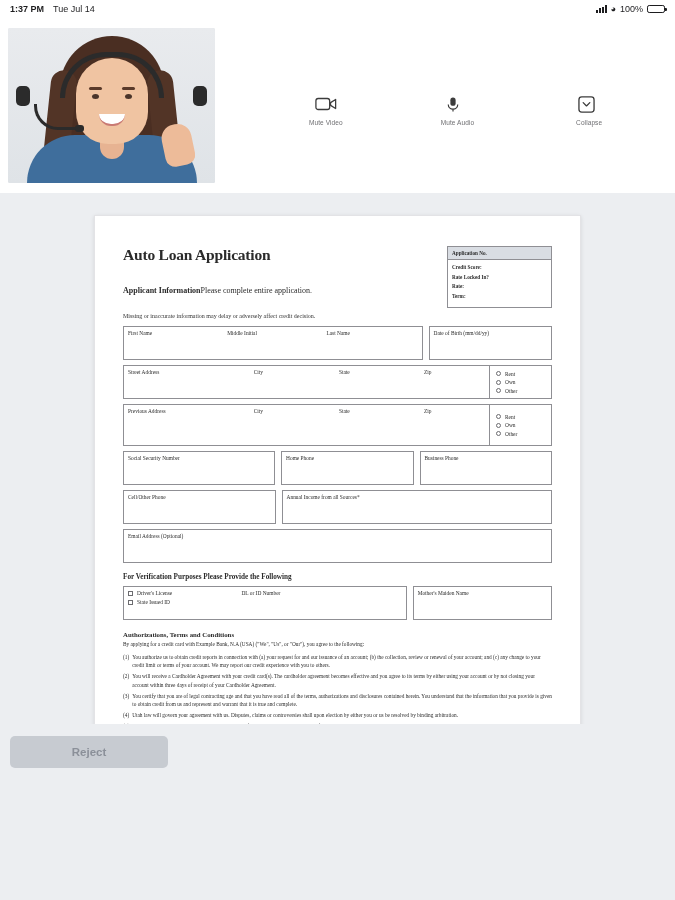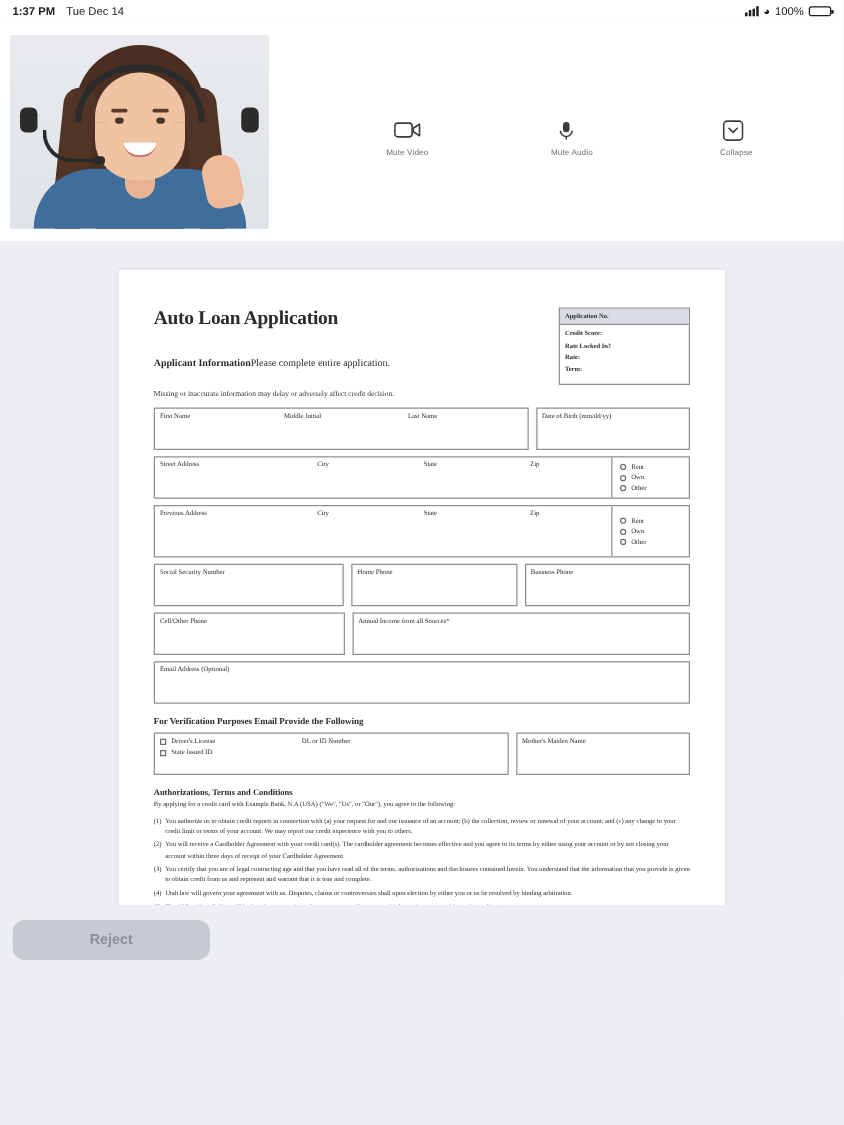--- a/index.html
+++ b/index.html
@@ -233,31 +233,31 @@
     padding: 0 10px;
   }
   .btn {
     height: 32px; border-radius: 5px;
     display: flex; align-items: center; justify-content: center;
     font-size: 11.5px; font-weight: bold;
     cursor: pointer; border: none;
     font-family: "Liberation Sans", sans-serif;
   }
   .btn-accept { flex: 1 1 0; background: #1d6ef5; color: #ffffff; }
-  .btn-reject { width: 158px; background: #c7cbd1; color: #8b9099; border-radius: 10px; }
+  .btn-reject { width: 158px; background: #c7cbd1; color: #8b9099; }
 </style>
 </head>
 <body>
 
 <div id="app">
 
   <div class="statusbar">
     <div class="sb-left">
       <span class="sb-time">1:37 PM</span>
-      <span class="sb-date">Tue Dec 14</span>
+      <span class="sb-date">Tue Jul 14</span>
     </div>
     <div class="sb-right">
       <span class="sb-signal">
           <i></i>
           <i></i>
           <i></i>
           <i></i>
         </span>
       <span class="sb-wifi">◕</span>
       <span class="sb-batt-text">100%</span>
@@ -421,21 +421,21 @@
             <span class="lab">Annual Income from all Sources*</span>
           </div>
       </div>
 
       <div class="row">
         <div class="cell">
             <span class="lab">Email Address (Optional)</span>
           </div>
       </div>
 
-      <div class="verif-head">For Verification Purposes Email Provide the Following</div>
+      <div class="verif-head">For Verification Purposes Please Provide the Following</div>
 
       <div class="row">
         <div class="cell cell-multi" style="flex:2.05 1 0;">
           <div class="seg">
             <span class="check-item">
                 <span class="check-box"></span>
                 <span>Driver's License</span>
               </span>
             <span class="check-item">
                 <span class="check-box"></span>

